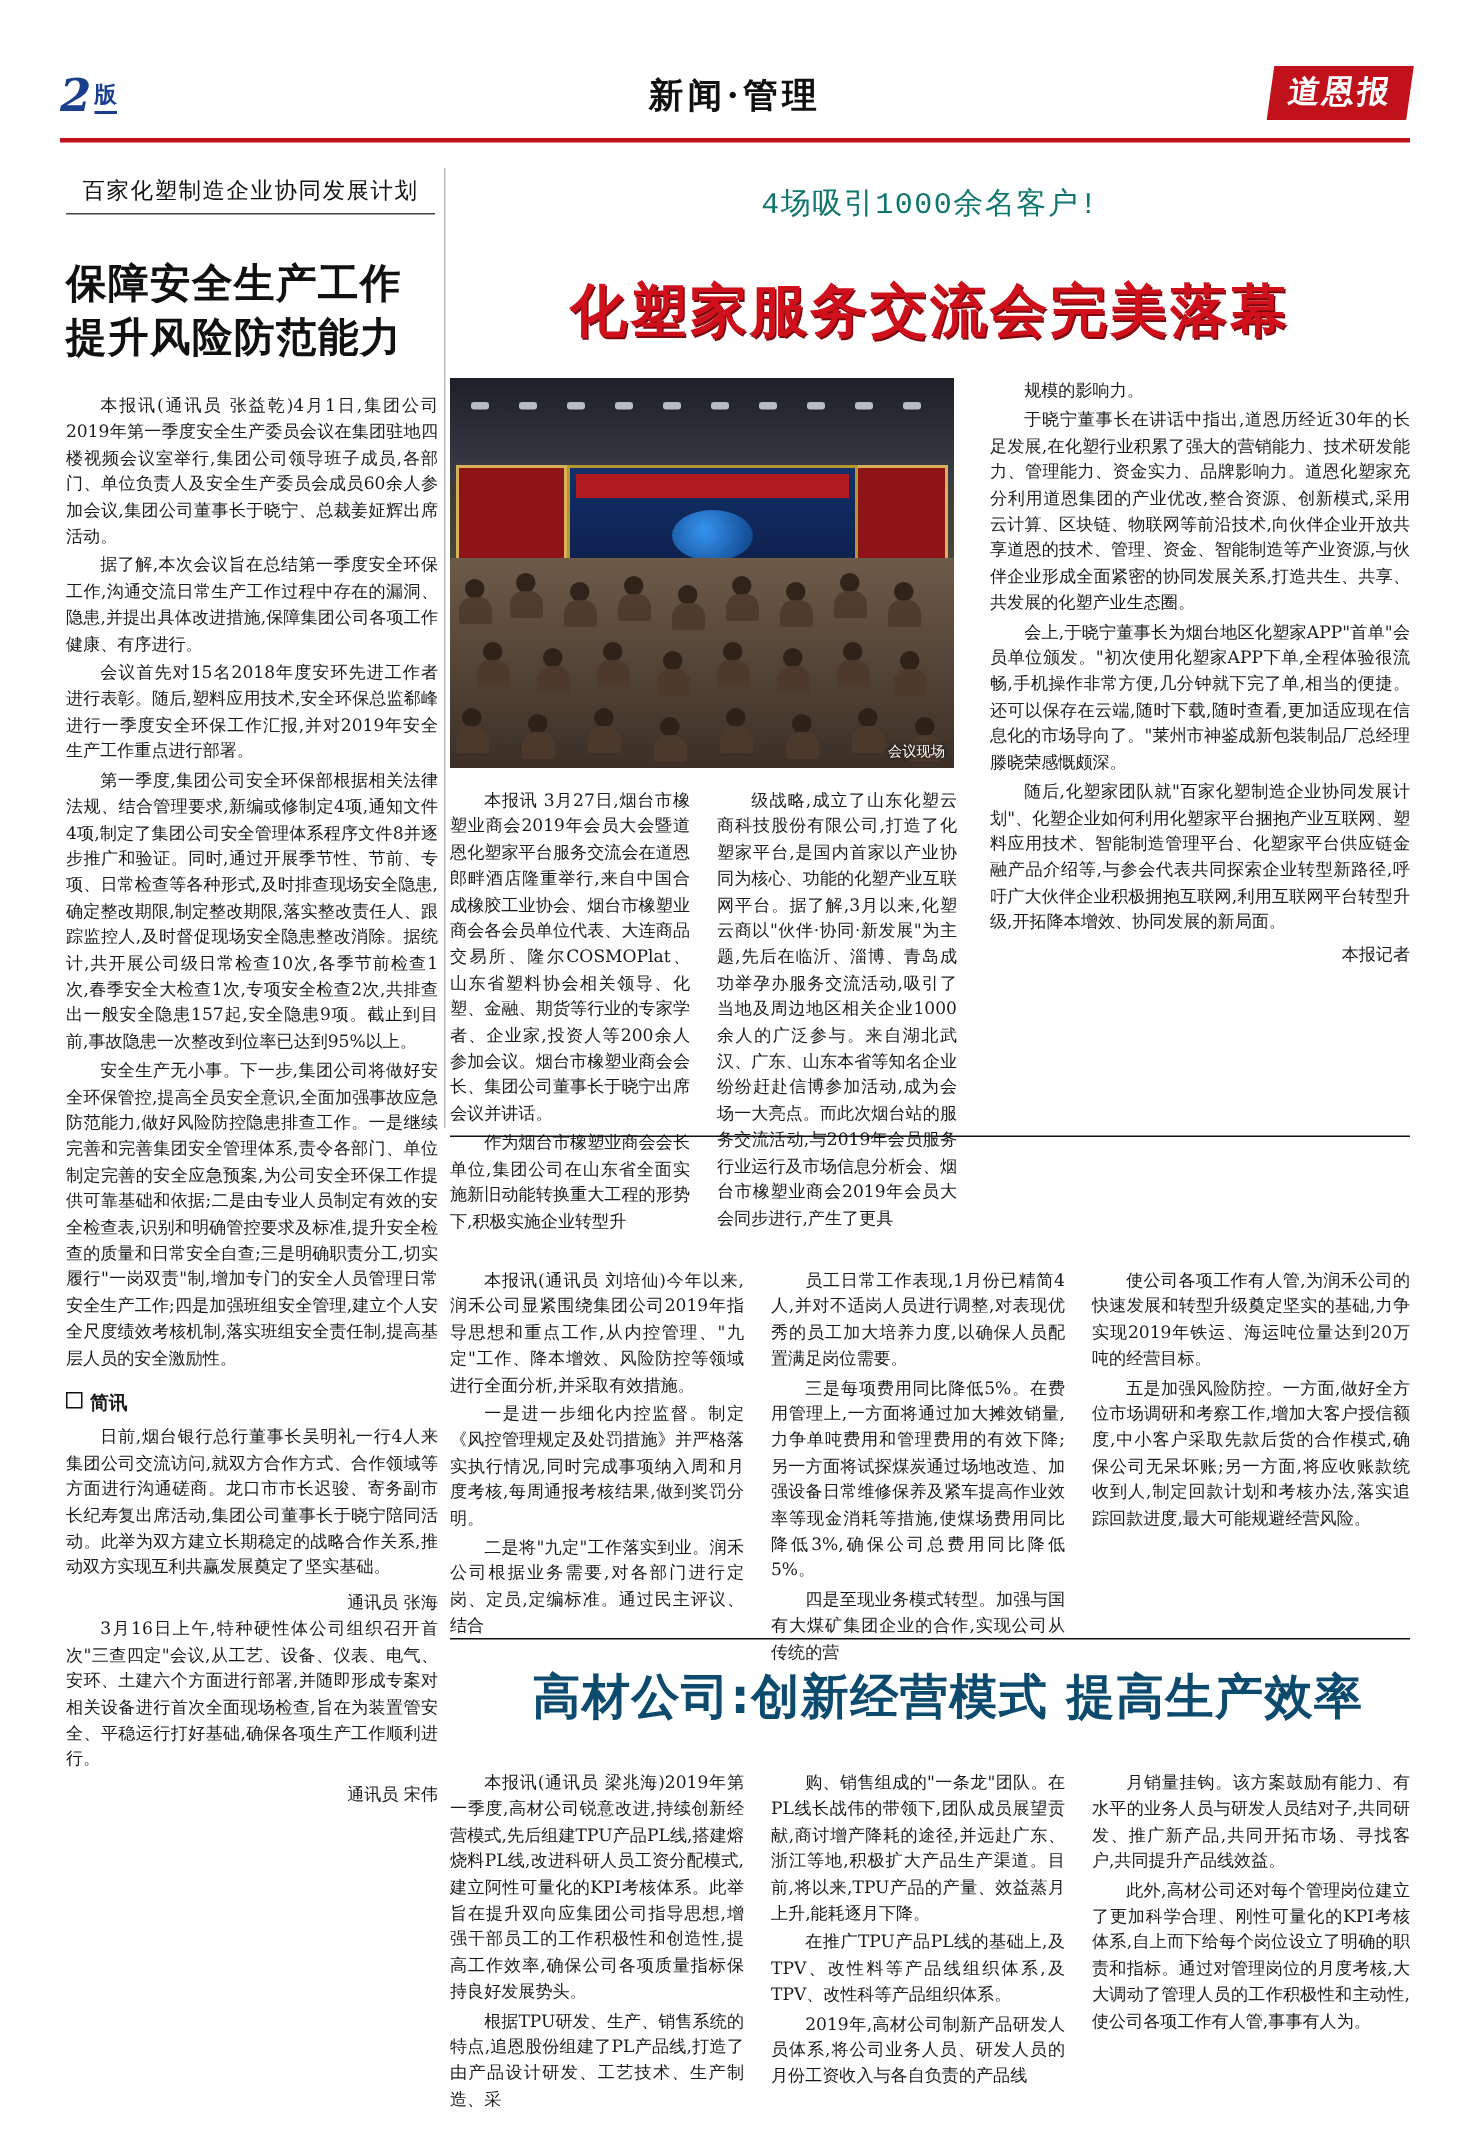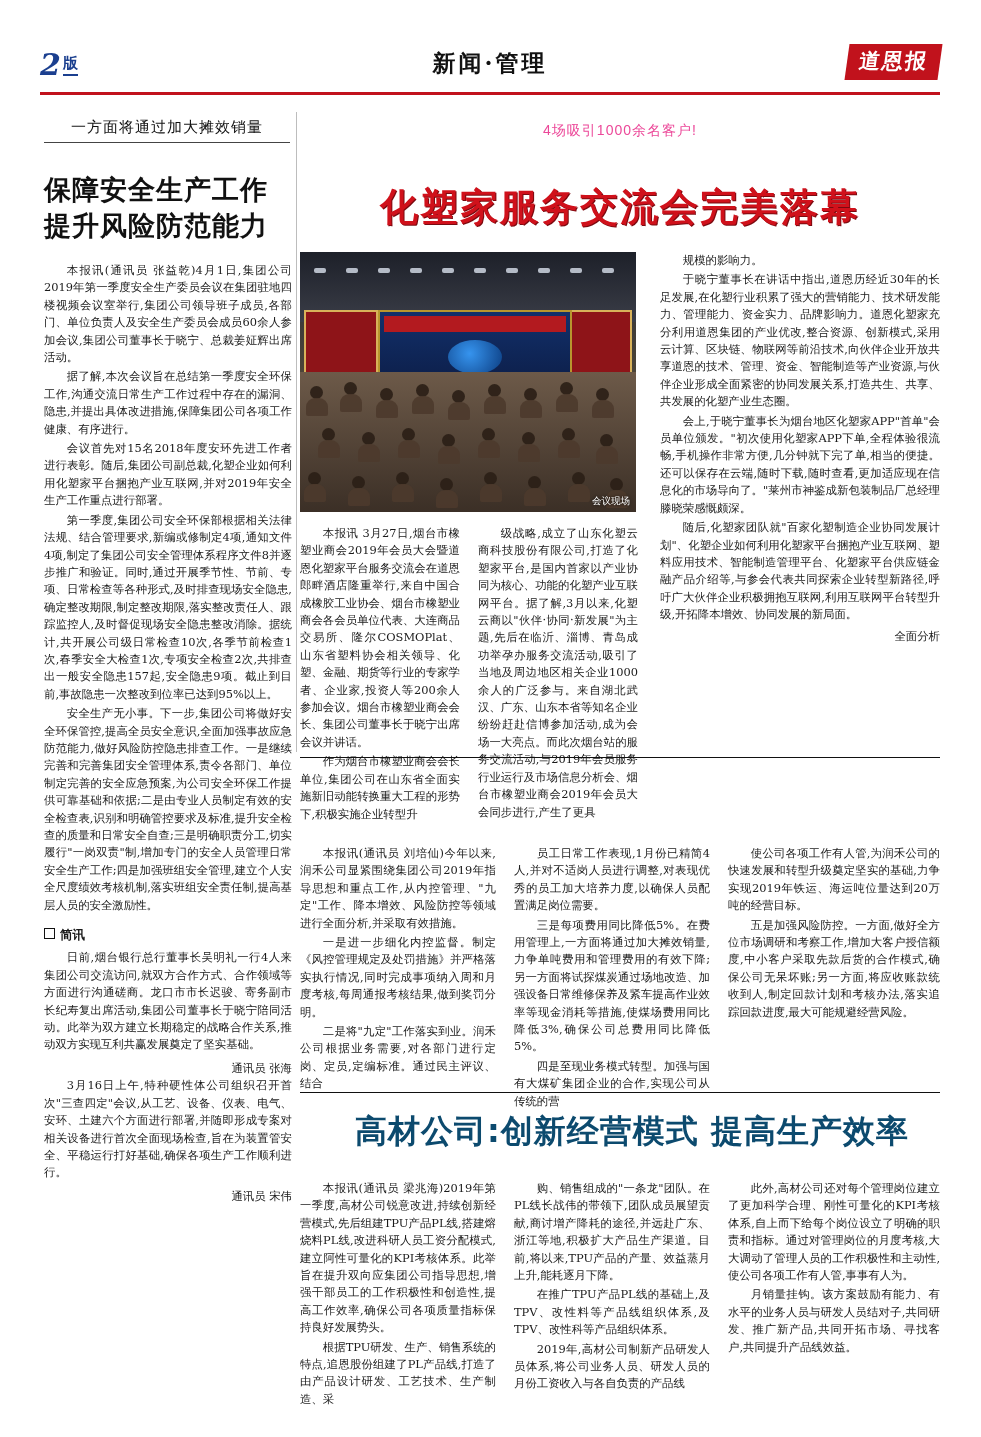--- a/index.html
+++ b/index.html
@@ -74,22 +74,22 @@
   }
   .sub-label .box{
     display:inline-block;width:9px;height:9px;border:1.4px solid #111;margin-right:5px;
   }
   .byline{text-align:right;font-size:11.4px;margin-top:6px;
     font-family:"DejaVu Serif","Liberation Serif",serif;}
 
   
   .feature-kicker{
     position:absolute;left:300px;top:122px;width:640px;text-align:center;
-    font-family:Liberation Sans, sans-serif;
-    font-size:14px;letter-spacing:1px;color:#ec4899;
+    font-family:Liberation Mono, monospace;
+    font-size:20px;letter-spacing:1px;color:#0f766e;
   }
   .feature-head{
     position:absolute;left:300px;top:182px;width:640px;text-align:center;
     font-family:"DejaVu Sans","Liberation Sans",sans-serif;
     font-size:38px;font-weight:bold;letter-spacing:2px;color:#d0111b;
     text-shadow:1px 1px 0 #7a0a10;
   }
   
   .photo{
     position:absolute;left:300px;top:252px;width:336px;height:260px;
@@ -173,30 +173,30 @@
 
   <div class="masthead">
     <div class="page-num">
       <span class="num">2</span>
       <span class="cn">版</span>
     </div>
     <div class="mast-center">新闻·管理</div>
     <div class="mast-logo">道恩报</div>
   </div>
 
-  <div class="kicker">一方面将通过加大摊效销量</div>
+  <div class="kicker">百家化塑制造企业协同发展计划</div>
   <div class="head-left">
     <div>保障安全生产工作</div>
     <div>提升风险防范能力</div>
   </div>
 
   <div class="left-body col-text">
     <p>本报讯(通讯员 张益乾)4月1日,集团公司2019年第一季度安全生产委员会议在集团驻地四楼视频会议室举行,集团公司领导班子成员,各部门、单位负责人及安全生产委员会成员60余人参加会议,集团公司董事长于晓宁、总裁姜姃辉出席活动。</p>
     <p>据了解,本次会议旨在总结第一季度安全环保工作,沟通交流日常生产工作过程中存在的漏洞、隐患,并提出具体改进措施,保障集团公司各项工作健康、有序进行。</p>
-    <p>会议首先对15名2018年度安环先进工作者进行表彰。随后,集团公司副总裁,化塑企业如何利用化塑家平台捆抱产业互联网,并对2019年安全生产工作重点进行部署。</p>
+    <p>会议首先对15名2018年度安环先进工作者进行表彰。随后,塑料应用技术,安全环保总监郗峰进行一季度安全环保工作汇报,并对2019年安全生产工作重点进行部署。</p>
     <p>第一季度,集团公司安全环保部根据相关法律法规、结合管理要求,新编或修制定4项,通知文件4项,制定了集团公司安全管理体系程序文件8并逐步推广和验证。同时,通过开展季节性、节前、专项、日常检查等各种形式,及时排查现场安全隐患,确定整改期限,制定整改期限,落实整改责任人、跟踪监控人,及时督促现场安全隐患整改消除。据统计,共开展公司级日常检查10次,各季节前检查1次,春季安全大检查1次,专项安全检查2次,共排查出一般安全隐患157起,安全隐患9项。截止到目前,事故隐患一次整改到位率已达到95%以上。</p>
     <p>安全生产无小事。下一步,集团公司将做好安全环保管控,提高全员安全意识,全面加强事故应急防范能力,做好风险防控隐患排查工作。一是继续完善和完善集团安全管理体系,责令各部门、单位制定完善的安全应急预案,为公司安全环保工作提供可靠基础和依据;二是由专业人员制定有效的安全检查表,识别和明确管控要求及标准,提升安全检查的质量和日常安全自查;三是明确职责分工,切实履行"一岗双责"制,增加专门的安全人员管理日常安全生产工作;四是加强班组安全管理,建立个人安全尺度绩效考核机制,落实班组安全责任制,提高基层人员的安全激励性。</p>
 
     <div class="sub-label">
       <span class="box"></span><span>简讯</span>
     </div>
     <p>日前,烟台银行总行董事长吴明礼一行4人来集团公司交流访问,就双方合作方式、合作领域等方面进行沟通磋商。龙口市市长迟骏、寄务副市长纪寿复出席活动,集团公司董事长于晓宁陪同活动。此举为双方建立长期稳定的战略合作关系,推动双方实现互利共赢发展奠定了坚实基础。</p>
     <div class="byline">通讯员 张海</div>
     <p>3月16日上午,特种硬性体公司组织召开首次"三查四定"会议,从工艺、设备、仪表、电气、安环、土建六个方面进行部署,并随即形成专案对相关设备进行首次全面现场检查,旨在为装置管安全、平稳运行打好基础,确保各项生产工作顺利进行。</p>
     <div class="byline">通讯员 宋伟</div>
@@ -287,21 +287,21 @@
     <p>作为烟台市橡塑业商会会长单位,集团公司在山东省全面实施新旧动能转换重大工程的形势下,积极实施企业转型升</p>
   </div>
   <div class="feat-col2 col-text">
     <p>级战略,成立了山东化塑云商科技股份有限公司,打造了化塑家平台,是国内首家以产业协同为核心、功能的化塑产业互联网平台。据了解,3月以来,化塑云商以"伙伴·协同·新发展"为主题,先后在临沂、淄博、青岛成功举孕办服务交流活动,吸引了当地及周边地区相关企业1000余人的广泛参与。来自湖北武汉、广东、山东本省等知名企业纷纷赶赴信博参加活动,成为会场一大亮点。而此次烟台站的服务交流活动,与2019年会员服务行业运行及市场信息分析会、烟台市橡塑业商会2019年会员大会同步进行,产生了更具</p>
   </div>
   <div class="feat-col3 col-text">
     <p>规模的影响力。</p>
     <p>于晓宁董事长在讲话中指出,道恩历经近30年的长足发展,在化塑行业积累了强大的营销能力、技术研发能力、管理能力、资金实力、品牌影响力。道恩化塑家充分利用道恩集团的产业优改,整合资源、创新模式,采用云计算、区块链、物联网等前沿技术,向伙伴企业开放共享道恩的技术、管理、资金、智能制造等产业资源,与伙伴企业形成全面紧密的协同发展关系,打造共生、共享、共发展的化塑产业生态圈。</p>
     <p>会上,于晓宁董事长为烟台地区化塑家APP"首单"会员单位颁发。"初次使用化塑家APP下单,全程体验很流畅,手机操作非常方便,几分钟就下完了单,相当的便捷。还可以保存在云端,随时下载,随时查看,更加适应现在信息化的市场导向了。"莱州市神鉴成新包装制品厂总经理滕晓荣感慨颇深。</p>
     <p>随后,化塑家团队就"百家化塑制造企业协同发展计划"、化塑企业如何利用化塑家平台捆抱产业互联网、塑料应用技术、智能制造管理平台、化塑家平台供应链金融产品介绍等,与参会代表共同探索企业转型新路径,呼吁广大伙伴企业积极拥抱互联网,利用互联网平台转型升级,开拓降本增效、协同发展的新局面。</p>
-    <div class="feat-byline" style="position:relative;text-align:right;margin-top:4px;">全面分析</div>
+    <div class="feat-byline" style="position:relative;text-align:right;margin-top:4px;">本报记者</div>
   </div>
 
   <div class="rule" style="left:300px;top:757px;width:640px;"></div>
 
   <div class="mid-c1 col-text">
     <p>本报讯(通讯员 刘培仙)今年以来,润禾公司显紧围绕集团公司2019年指导思想和重点工作,从内控管理、"九定"工作、降本增效、风险防控等领域进行全面分析,并采取有效措施。</p>
     <p>一是进一步细化内控监督。制定《风控管理规定及处罚措施》并严格落实执行情况,同时完成事项纳入周和月度考核,每周通报考核结果,做到奖罚分明。</p>
     <p>二是将"九定"工作落实到业。润禾公司根据业务需要,对各部门进行定岗、定员,定编标准。通过民主评议、结合</p>
   </div>
   <div class="mid-c2 col-text">
@@ -320,17 +320,17 @@
   <div class="bot-c1 col-text">
     <p>本报讯(通讯员 梁兆海)2019年第一季度,高材公司锐意改进,持续创新经营模式,先后组建TPU产品PL线,搭建熔烧料PL线,改进科研人员工资分配模式,建立阿性可量化的KPI考核体系。此举旨在提升双向应集团公司指导思想,增强干部员工的工作积极性和创造性,提高工作效率,确保公司各项质量指标保持良好发展势头。</p>
     <p>根据TPU研发、生产、销售系统的特点,追恩股份组建了PL产品线,打造了由产品设计研发、工艺技术、生产制造、采</p>
   </div>
   <div class="bot-c2 col-text">
     <p>购、销售组成的"一条龙"团队。在PL线长战伟的带领下,团队成员展望贡献,商讨增产降耗的途径,并远赴广东、浙江等地,积极扩大产品生产渠道。目前,将以来,TPU产品的产量、效益蒸月上升,能耗逐月下降。</p>
     <p>在推广TPU产品PL线的基础上,及TPV、改性料等产品线组织体系,及TPV、改性科等产品组织体系。</p>
     <p>2019年,高材公司制新产品研发人员体系,将公司业务人员、研发人员的月份工资收入与各自负责的产品线</p>
   </div>
   <div class="bot-c3 col-text">
+    <p>月销量挂钩。该方案鼓励有能力、有水平的业务人员与研发人员结对子,共同研发、推广新产品,共同开拓市场、寻找客户,共同提升产品线效益。</p>
     <p>此外,高材公司还对每个管理岗位建立了更加科学合理、刚性可量化的KPI考核体系,自上而下给每个岗位设立了明确的职责和指标。通过对管理岗位的月度考核,大大调动了管理人员的工作积极性和主动性,使公司各项工作有人管,事事有人为。</p>
-    <p>月销量挂钩。该方案鼓励有能力、有水平的业务人员与研发人员结对子,共同研发、推广新产品,共同开拓市场、寻找客户,共同提升产品线效益。</p>
   </div>
 
 </div>
 
 </body></html>

